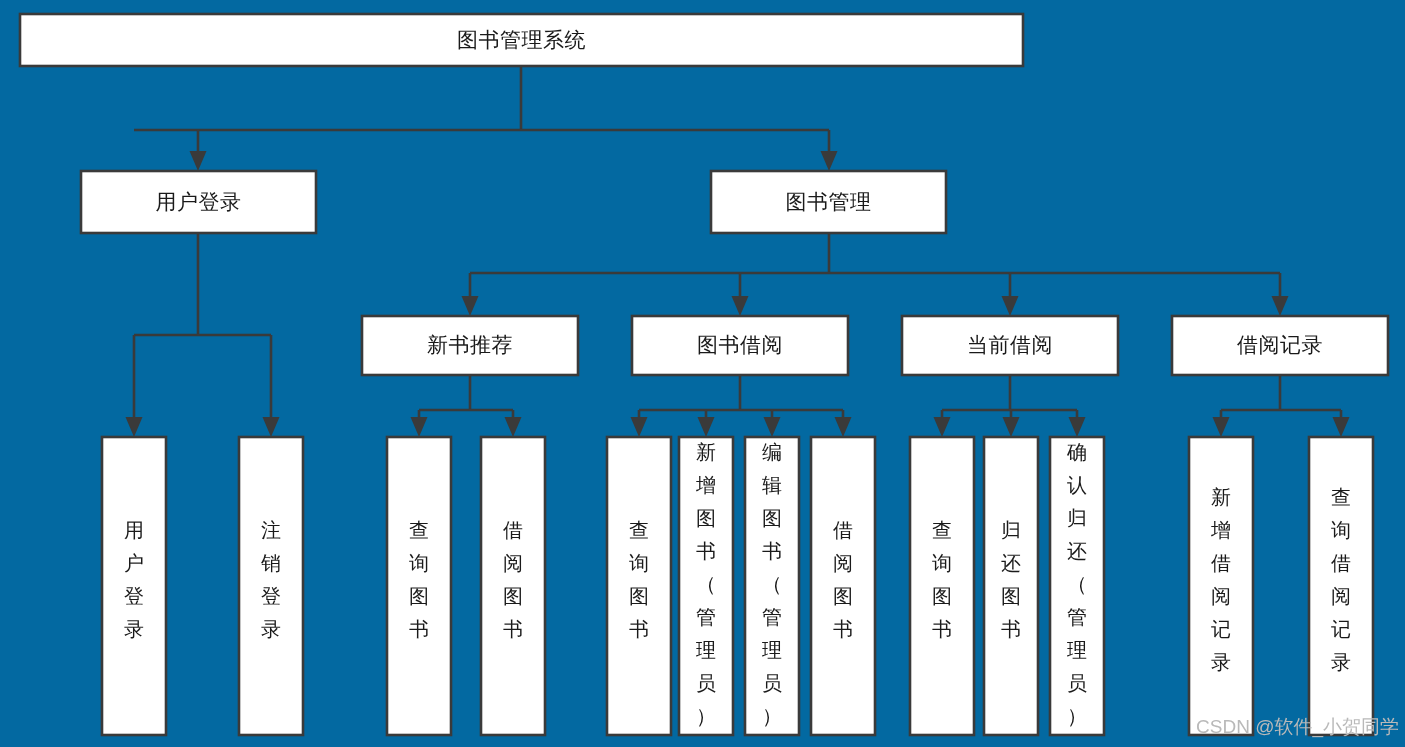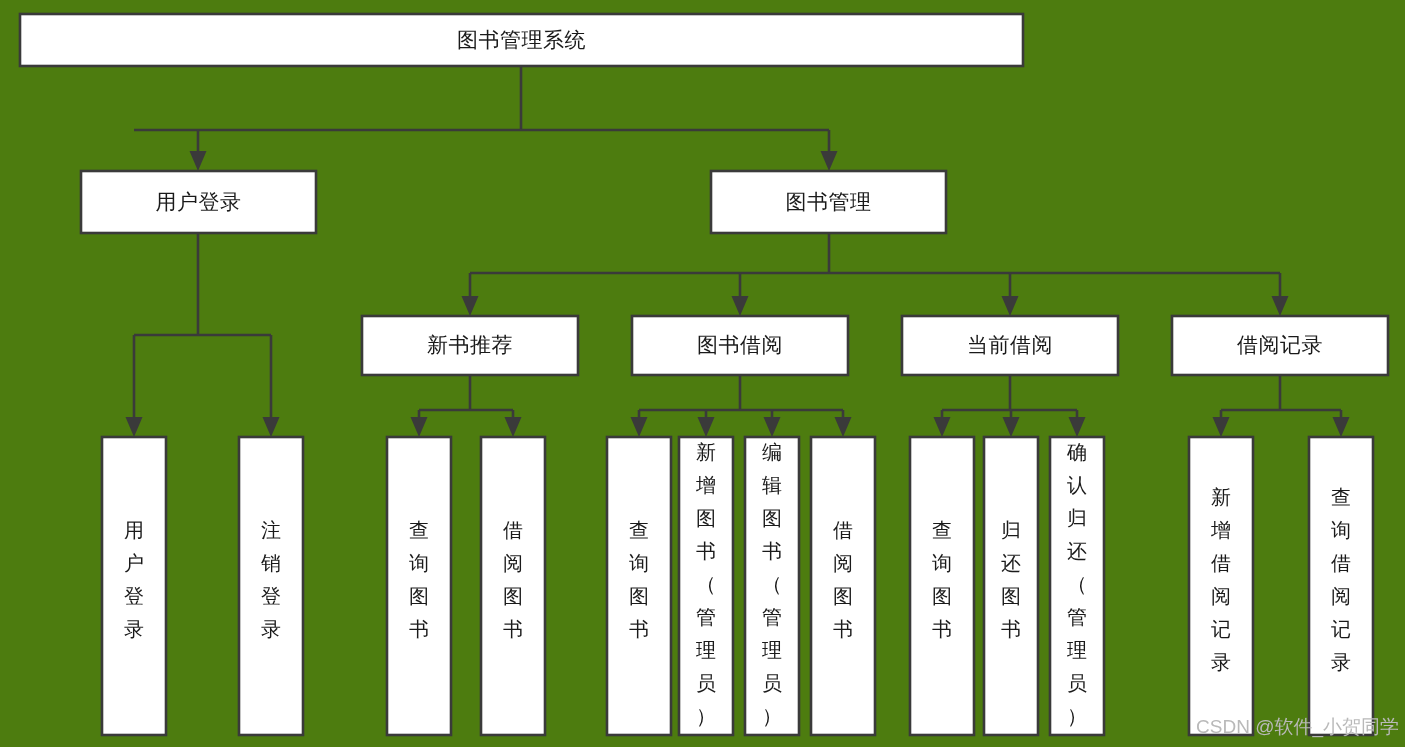--- a/index.html
+++ b/index.html
@@ -12,21 +12,21 @@
     width: 1405px;
     height: 747px;
     font-family: "Liberation Sans", "DejaVu Sans", sans-serif;
     overflow: hidden;
     position: relative;
   }
   #diagram-root {
     position: relative;
     width: 1405px;
     height: 747px;
-    background: #4d7c0f;
+    background: #0369a1;
   }
   svg.diagram-canvas {
     position: absolute;
     top: 0;
     left: 0;
     width: 1405px;
     height: 747px;
     display: block;
   }
   .node-box {

